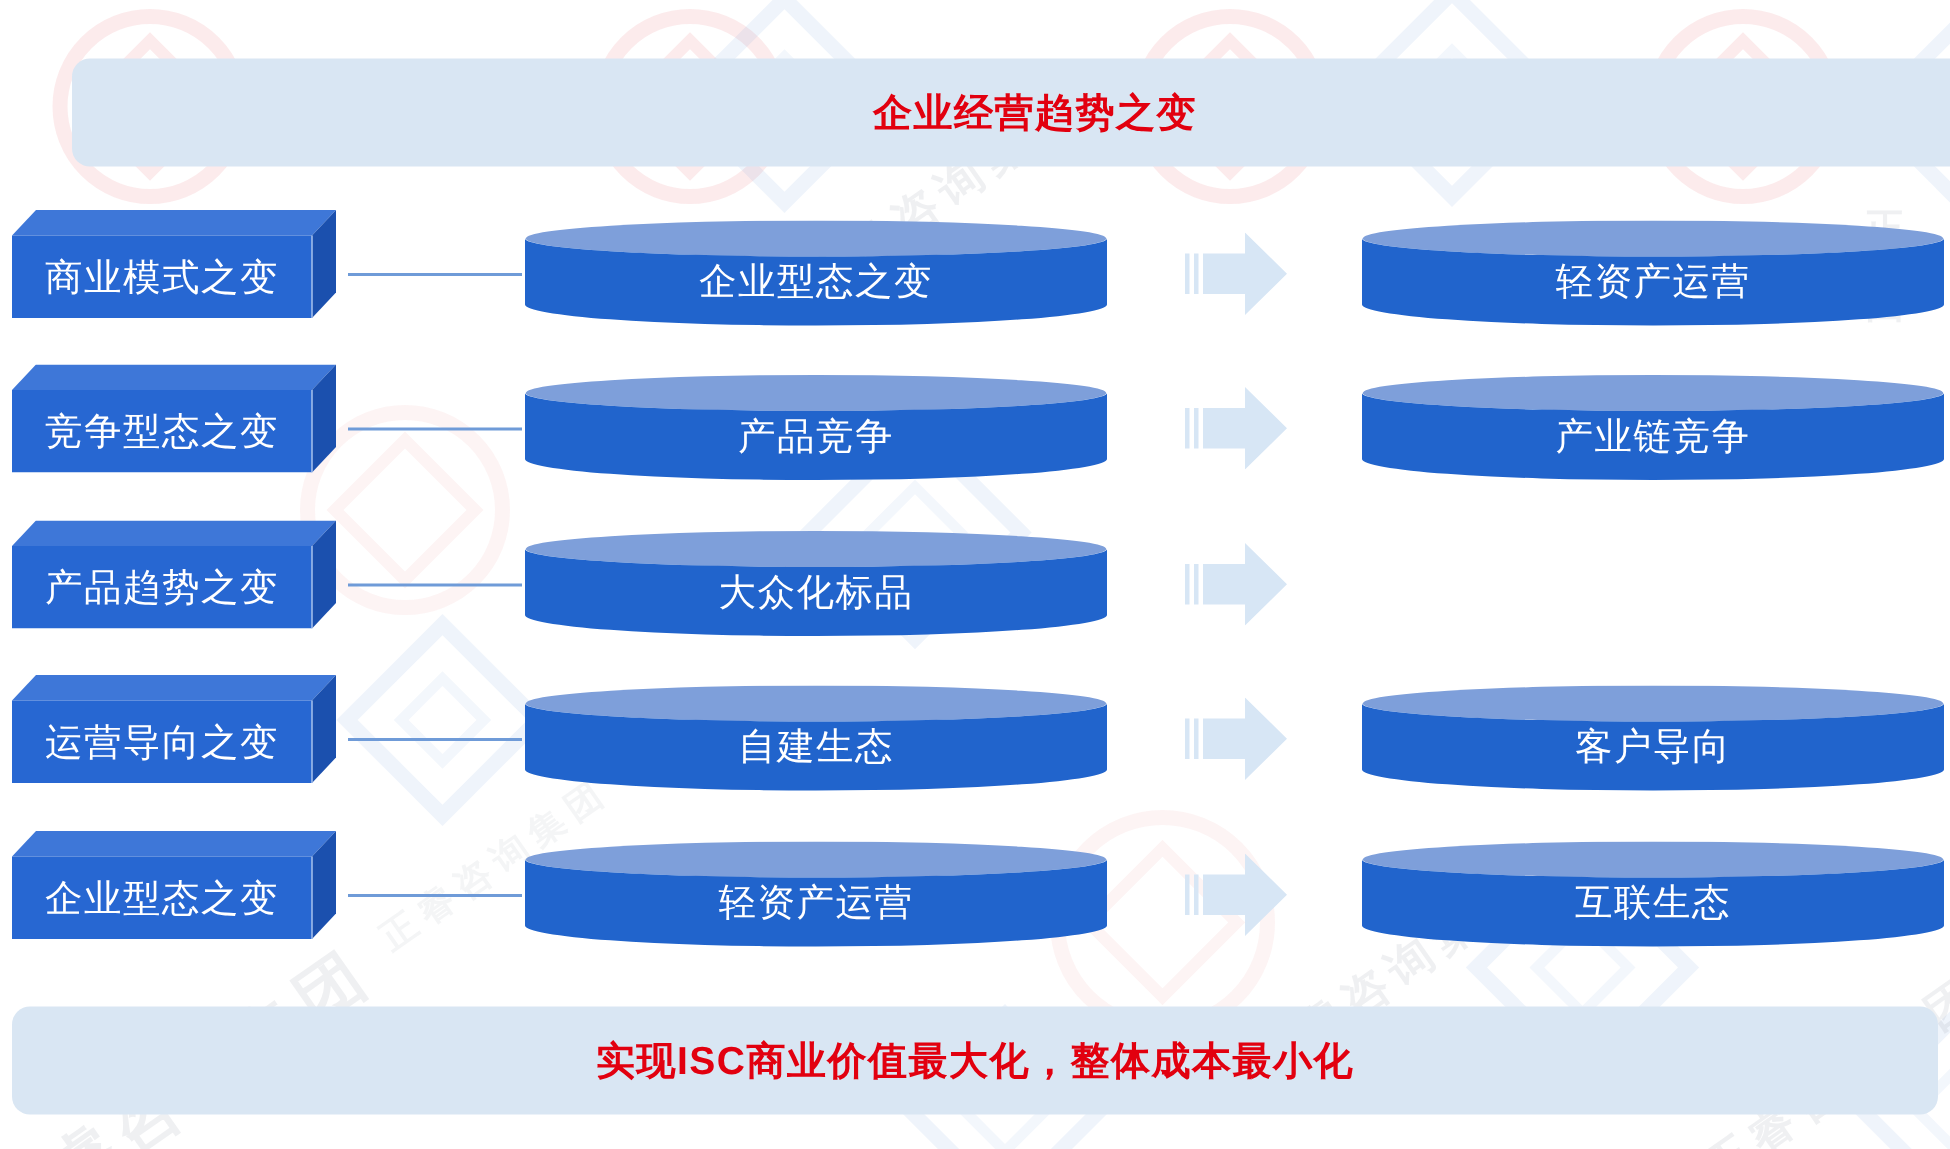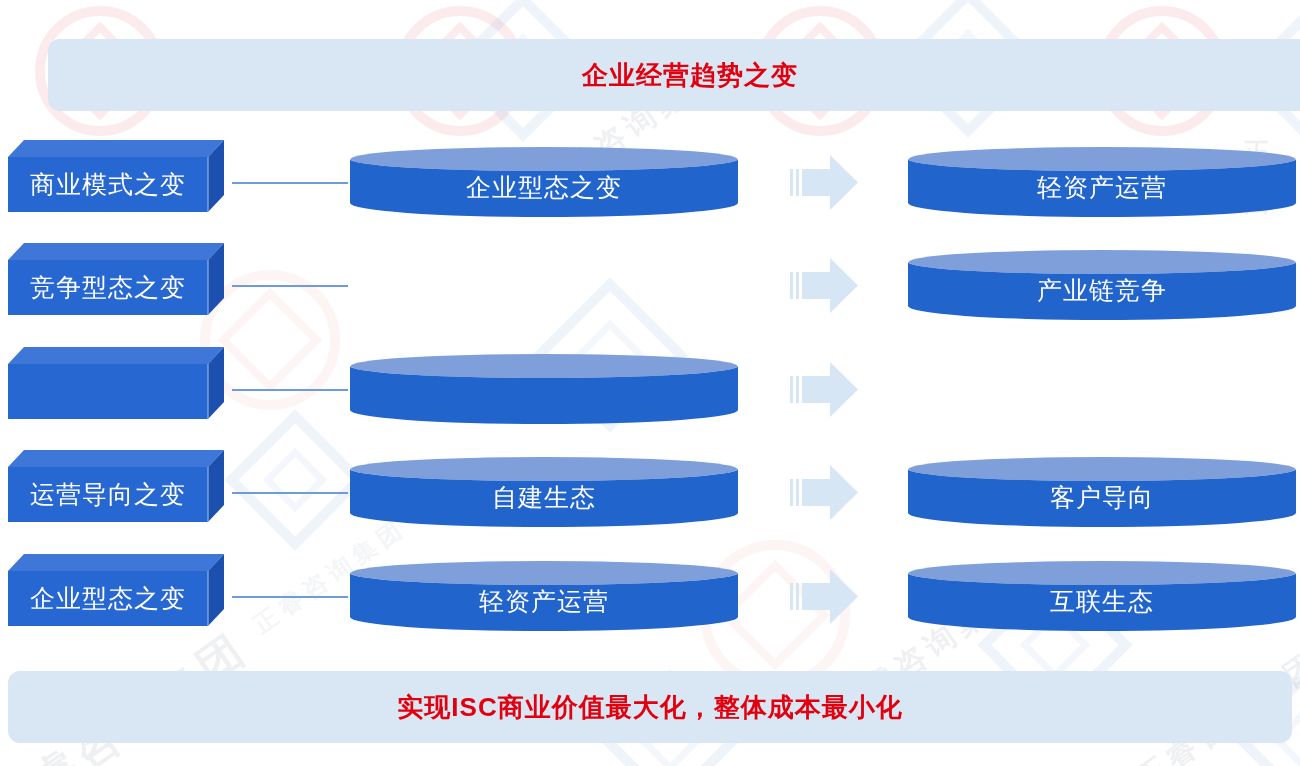--- a/index.html
+++ b/index.html
@@ -137,20 +137,27 @@
     <div class="box3d-wrap">
       <svg width="216" height="72" viewBox="0 0 216 72">
         <polygon points="0,17 16,0 216,0 200,17" style="fill:var(--boxTop)"></polygon>
         <polygon points="200,17 216,0 216,55 200,72" style="fill:var(--boxSide)"></polygon>
         <rect x="0" y="17" width="200" height="55" style="fill:var(--boxFront)"></rect>
         <line x1="200" y1="17" x2="200" y2="72" stroke="#A8C2EC" stroke-width="1"></line>
       </svg>
       <div class="box-label">竞争型态之变</div>
     </div>
     <div class="connector"></div>
+    <div class="cyl-wrap from">
+      <svg viewBox="0 0 388 72">
+        <ellipse cx="194" cy="12" rx="193.5" ry="12" style="fill:var(--cylTop)"></ellipse>
+        <path d="M0 12 L0 56 A194 14 0 0 0 388 56 L388 12 A194 12 0 0 1 0 12 Z" style="fill:var(--cylBody)"></path>
+      </svg>
+      <div class="cyl-label">产品竞争</div>
+    </div>
     <svg class="arrow" viewBox="0 0 68 55">
       <rect x="0" y="14" width="3" height="27" style="fill:var(--arrow)"></rect>
       <rect x="6" y="14" width="3" height="27" style="fill:var(--arrow)"></rect>
       <polygon points="12,14 40,14 40,0 68,27.5 40,55 40,41 12,41" style="fill:var(--arrow)"></polygon>
     </svg>
     <div class="cyl-wrap to">
       <svg viewBox="0 0 388 72">
         <ellipse cx="194" cy="12" rx="193.5" ry="12" style="fill:var(--cylTop)"></ellipse>
         <path d="M0 12 L0 56 A194 14 0 0 0 388 56 L388 12 A194 12 0 0 1 0 12 Z" style="fill:var(--cylBody)"></path>
       </svg>
@@ -159,27 +166,29 @@
   </div>
 
   <div class="row" style="top:335px;">
     <div class="box3d-wrap">
       <svg width="216" height="72" viewBox="0 0 216 72">
         <polygon points="0,17 16,0 216,0 200,17" style="fill:var(--boxTop)"></polygon>
         <polygon points="200,17 216,0 216,55 200,72" style="fill:var(--boxSide)"></polygon>
         <rect x="0" y="17" width="200" height="55" style="fill:var(--boxFront)"></rect>
         <line x1="200" y1="17" x2="200" y2="72" stroke="#A8C2EC" stroke-width="1"></line>
       </svg>
-    </div>
-    <div class="connector"></div>
-    <div class="cyl-wrap from">
-      <svg viewBox="0 0 388 72">
-        <ellipse cx="194" cy="12" rx="193.5" ry="12" style="fill:var(--cylTop)"></ellipse>
-        <path d="M0 12 L0 56 A194 14 0 0 0 388 56 L388 12 A194 12 0 0 1 0 12 Z" style="fill:var(--cylBody)"></path>
-      </svg>
+      <div class="box-label">产品趋势之变</div>
+    </div>
+    <div class="connector"></div>
+    <div class="cyl-wrap from">
+      <svg viewBox="0 0 388 72">
+        <ellipse cx="194" cy="12" rx="193.5" ry="12" style="fill:var(--cylTop)"></ellipse>
+        <path d="M0 12 L0 56 A194 14 0 0 0 388 56 L388 12 A194 12 0 0 1 0 12 Z" style="fill:var(--cylBody)"></path>
+      </svg>
+      <div class="cyl-label">大众化标品</div>
     </div>
     <svg class="arrow" viewBox="0 0 68 55">
       <rect x="0" y="14" width="3" height="27" style="fill:var(--arrow)"></rect>
       <rect x="6" y="14" width="3" height="27" style="fill:var(--arrow)"></rect>
       <polygon points="12,14 40,14 40,0 68,27.5 40,55 40,41 12,41" style="fill:var(--arrow)"></polygon>
     </svg>
   </div>
 
   <div class="row" style="top:438px;">
     <div class="box3d-wrap">

